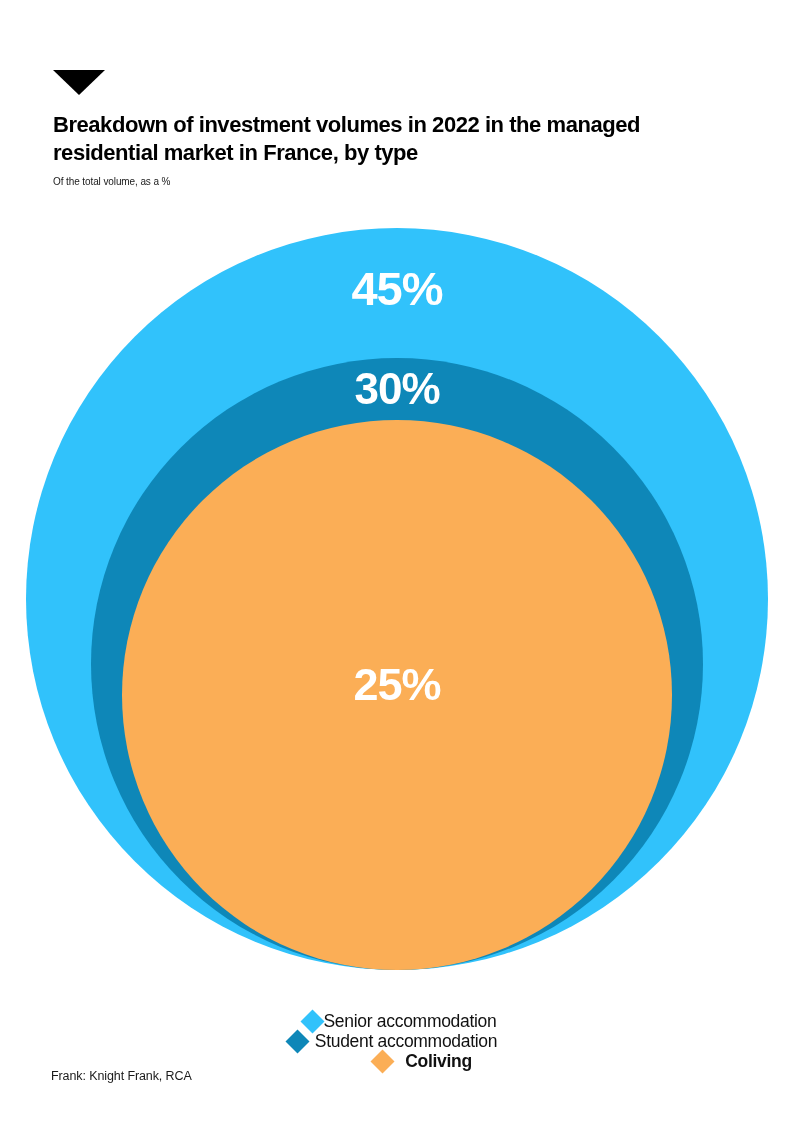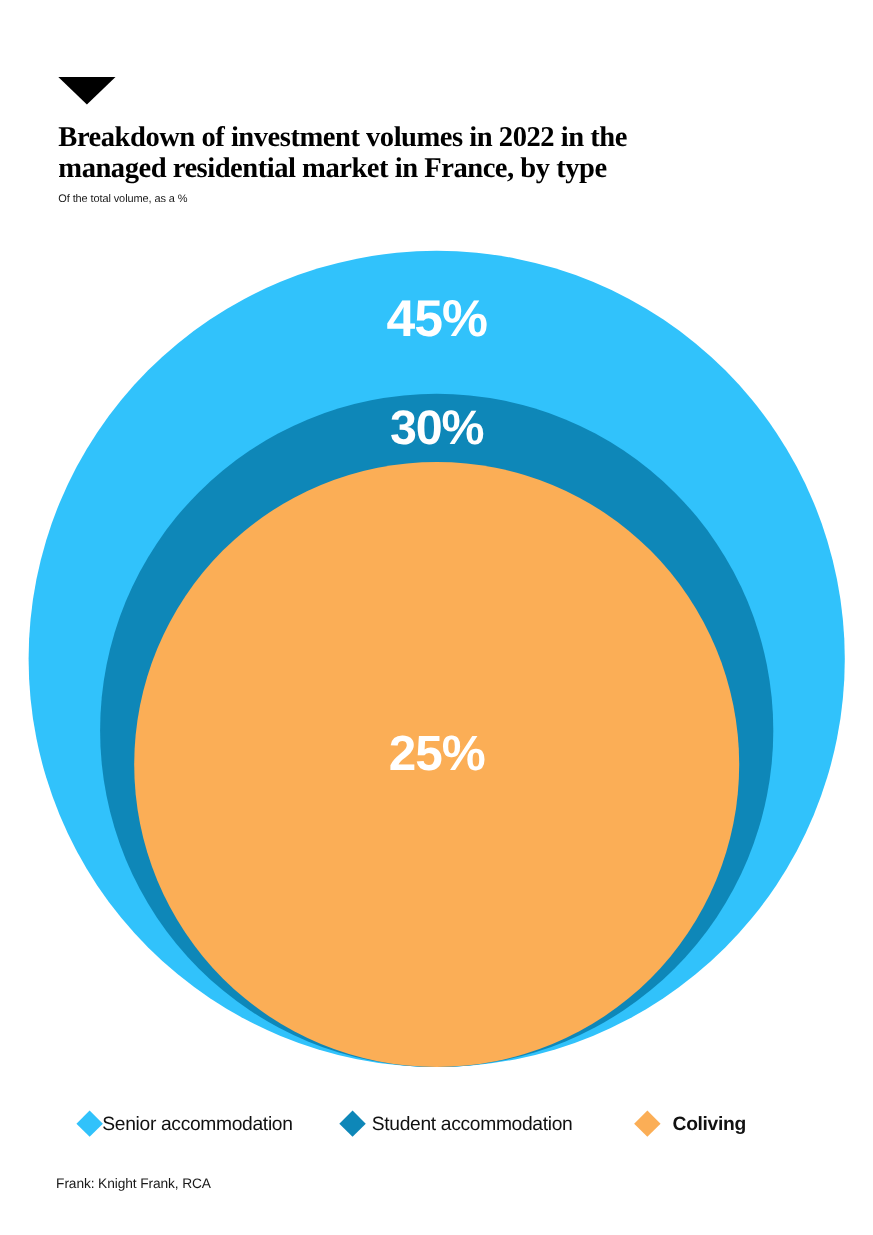--- a/index.html
+++ b/index.html
@@ -28,27 +28,26 @@
   #triangle-marker {
     width: 0;
     height: 0;
     border-left: 26px solid transparent;
     border-right: 26px solid transparent;
     border-top: 25px solid #000000;
     margin-left: 0px;
   }
   #chart-title {
     margin: 16px 0 0 0;
-    font-size: 26px;
+    font-size: 22px;
     line-height: 28px;
     font-weight: bold;
     letter-spacing: -0.45px;
     color: #000000;
     max-width: 600px;
-    font-family: Liberation Serif, serif;
   }
   #chart-subtitle {
     margin: 5px 0 0 0;
     font-size: 10px;
     line-height: 19px;
     font-weight: normal;
     letter-spacing: -0.1px;
     color: #1a1a1a;
   }
 
@@ -77,20 +76,21 @@
   .bubble-label-mid   { font-size: 44px; }
   .bubble-label-inner { font-size: 45px; }
 
   
   #legend {
     position: absolute;
     left: 73px;
     top: 1011px;
     width: 700px;
     display: flex;
+    flex-direction: column;
     align-items: center;
   }
   .legend-item {
     display: flex;
     flex-direction: row;
     align-items: center;
   }
   .legend-item-senior  { margin-right: 46px; }
   .legend-item-student { margin-right: 60px; }
   .legend-swatch {

